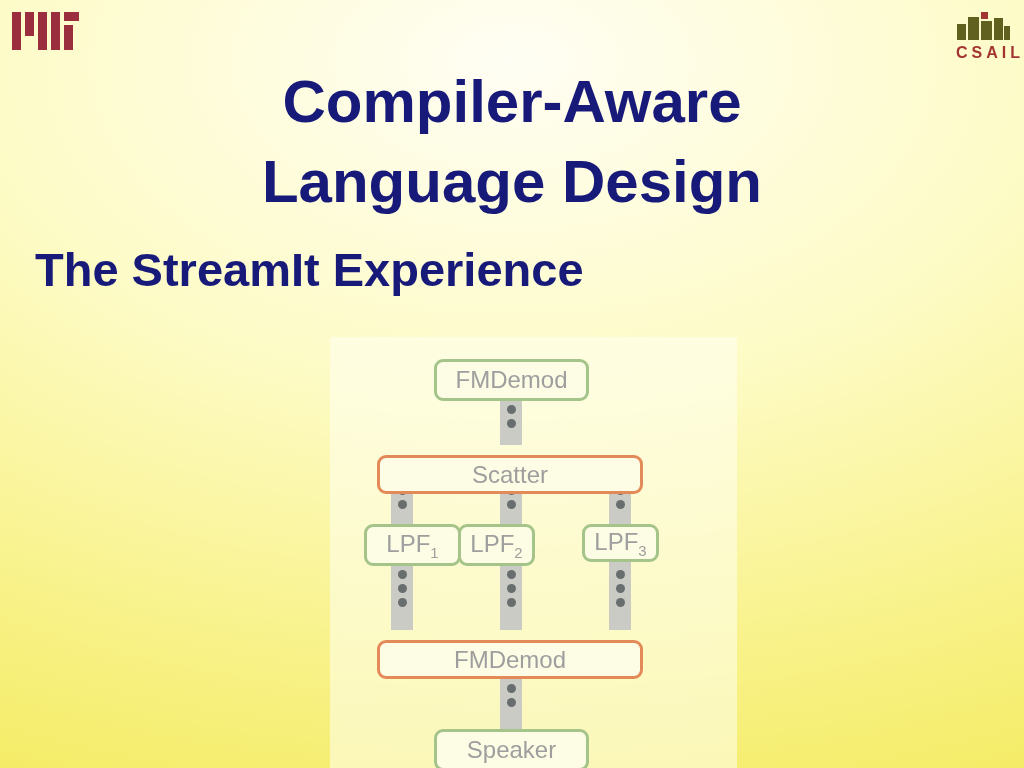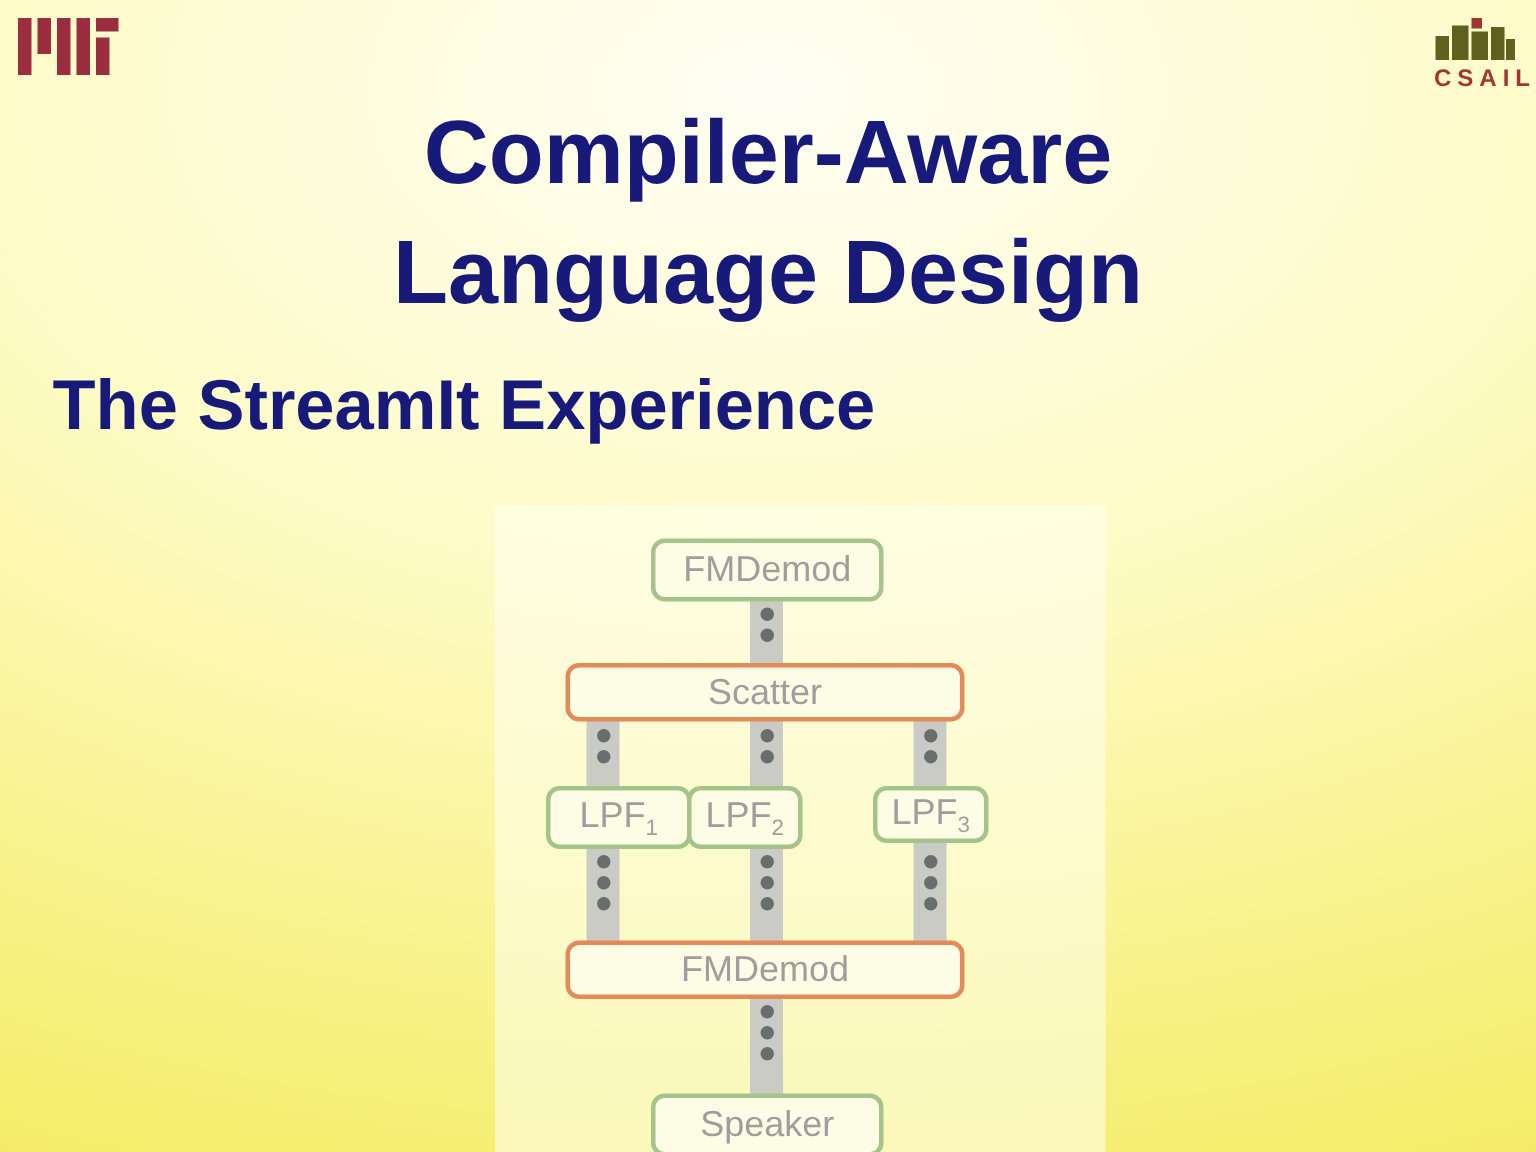--- a/index.html
+++ b/index.html
@@ -69,21 +69,21 @@
   .ch-g2 { left:500px; top:562px; height:68px; }
   .ch-g3 { left:609px; top:562px; height:68px; }
   .ch-sp { left:500px; top:662px; height:70px; }
 
   .box {
     position:absolute; z-index:2; border-radius:9px; background:#fdfce4;
     display:flex; align-items:center; justify-content:center;
     color:#9e9e9e; font-size:24px;
   }
   .box.green  { border:3px solid #a5c489; }
-  .box.orange { border:3px solid #e28a58; }
+  .box.orange { border:3px solid #e28a58;margin-top:13px; }
   .fmdemod { left:434px; top:359px; width:155px; height:42px; }
   .scatter { left:377px; top:442px; width:266px; height:39px; }
   .lpf1    { left:364px; top:524px; width:97px;  height:42px; }
   .lpf2    { left:458px; top:524px; width:77px;  height:42px; }
   .lpf3    { left:582px; top:524px; width:77px;  height:38px; }
   .gather  { left:377px; top:627px; width:266px; height:39px; }
   .speaker { left:434px; top:729px; width:155px; height:42px; }
   .box sub { font-size:0.62em; }
 </style>
 </head>

